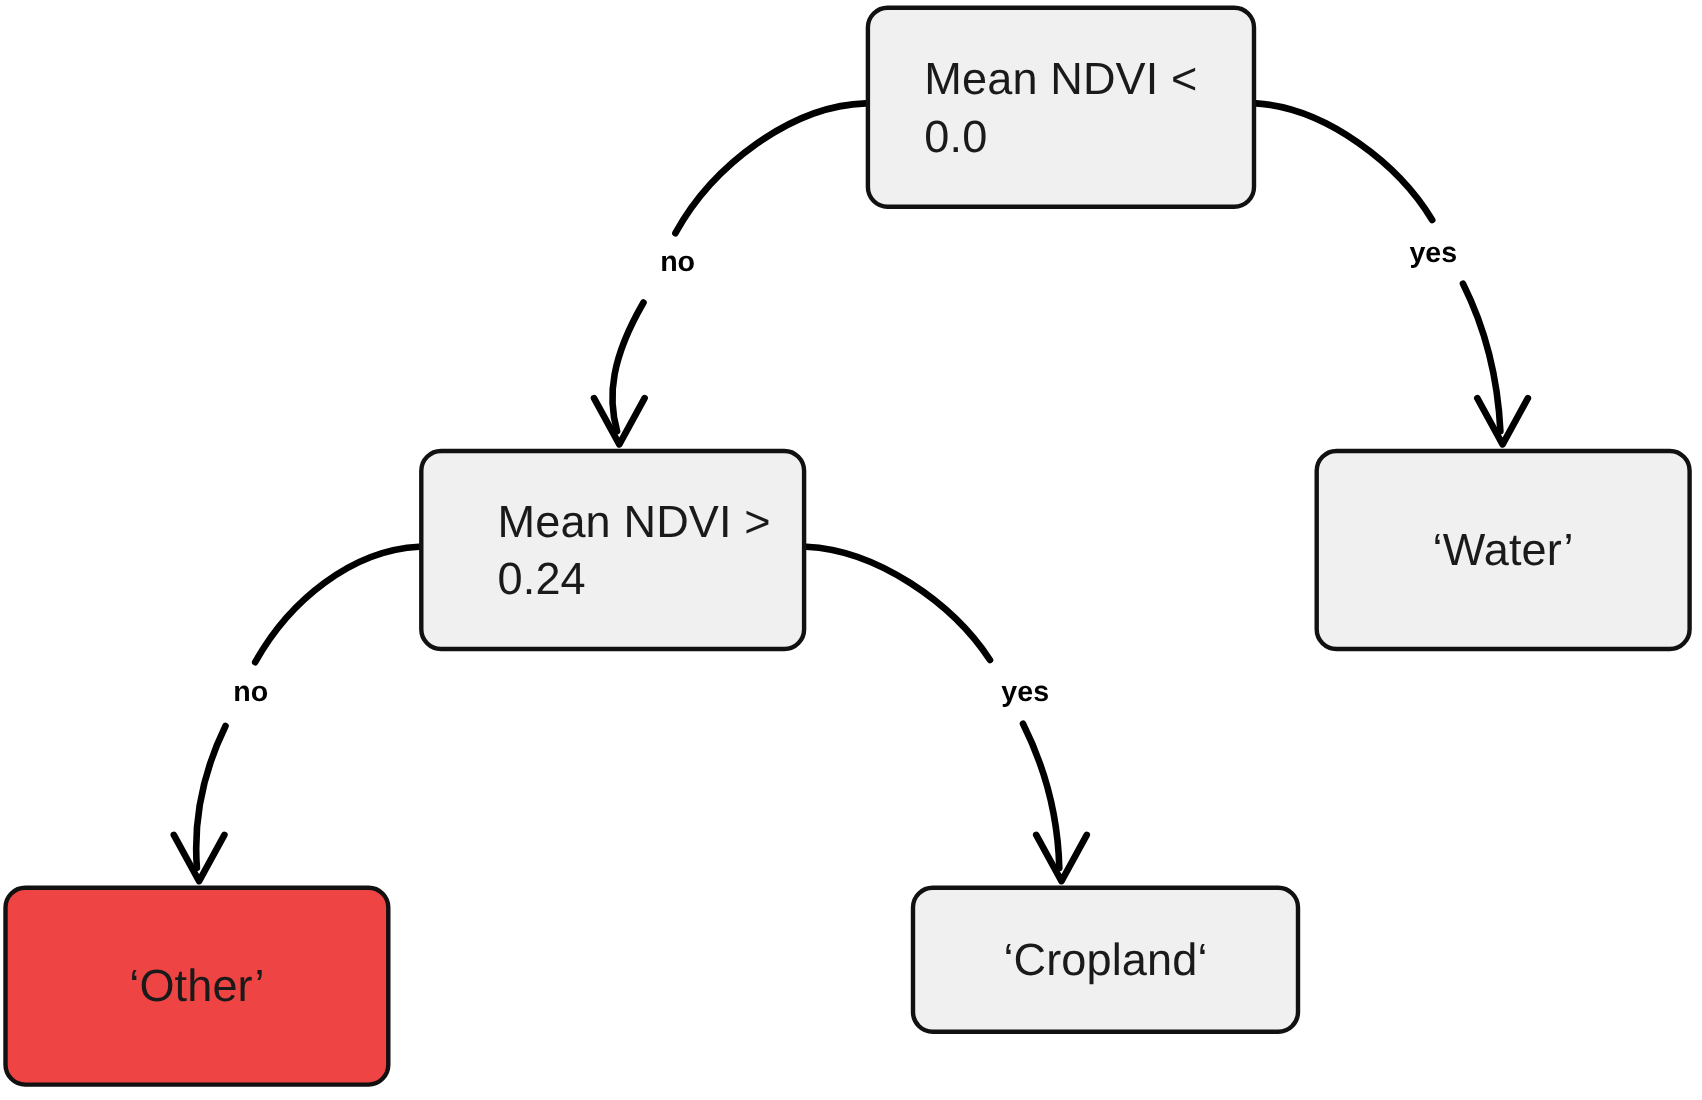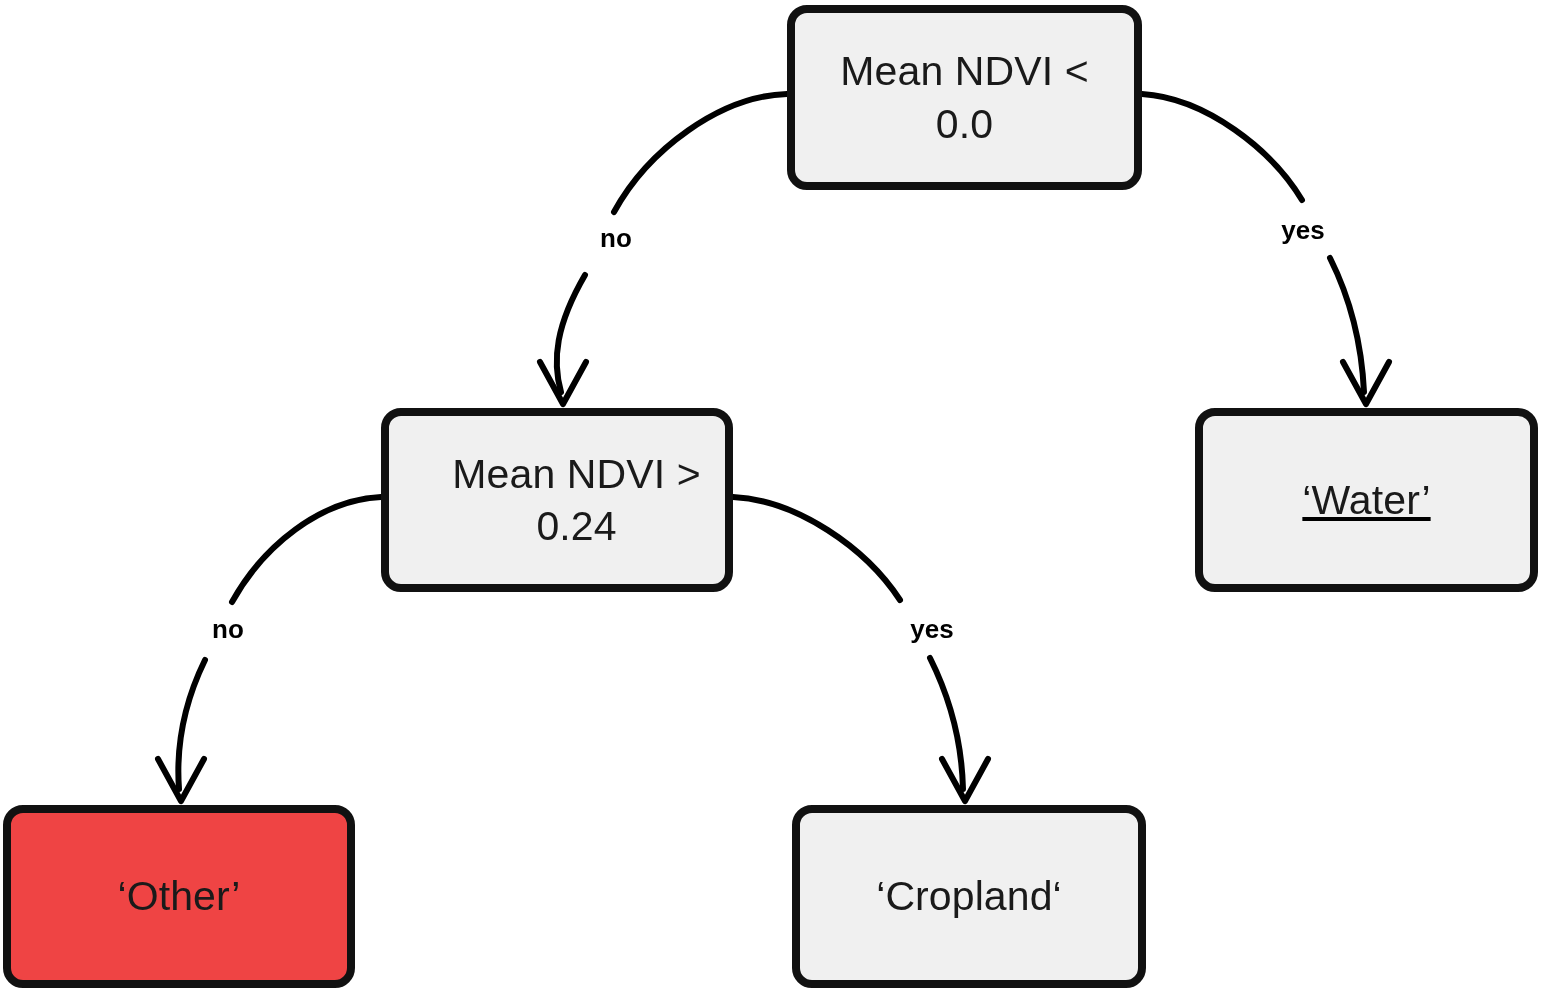--- a/index.html
+++ b/index.html
@@ -23,26 +23,25 @@
     left: 0;
     top: 0;
     width: 1547px;
     height: 1000px;
     pointer-events: none;
   }
   .node {
     position: absolute;
     box-sizing: border-box;
     background: #f0f0f0;
-    border: 8px solid #ec4899;
+    border: 4px solid #ec4899;
     border-radius: 20px;
     display: flex;
     align-items: center;
     justify-content: center;
-    text-align: center;
   }
   .node-label {
     font-family: "Liberation Sans", sans-serif;
     font-size: 41px;
     line-height: 1.28;
     color: #1a1a1a;
     font-weight: 400;
     white-space: pre-line;
     letter-spacing: 0.1px;
     padding: 0 14px;
@@ -94,29 +93,29 @@
   <div class="node" style="left: 787px; top: 5px; width: 355px; height: 185px; background: rgb(240, 240, 240); border-color: rgb(17, 17, 17);">
     <span class="node-label" style="color: rgb(26, 26, 26);">Mean NDVI &lt;
 0.0</span>
   </div>
 
   <div class="node" style="left: 381px; top: 408px; width: 352px; height: 184px; background: rgb(240, 240, 240); border-color: rgb(17, 17, 17); padding-left: 39px;">
     <span class="node-label" style="color: rgb(26, 26, 26);">Mean NDVI &gt;
 0.24</span>
   </div>
 
-  <div class="node" style="left: 1195px; top: 408px; width: 343px; height: 184px; background: rgb(240, 240, 240); border-color: rgb(17, 17, 17); text-decoration: underline;">
+  <div class="node" style="left: 1195px; top: 408px; width: 343px; height: 184px; background: rgb(240, 240, 240); border-color: rgb(17, 17, 17);">
     <span class="node-label" style="color: rgb(26, 26, 26);">‘Water’</span>
   </div>
 
   <div class="node" style="left: 3px; top: 805px; width: 352px; height: 183px; background: #ef4444; border-color: rgb(17, 17, 17);">
     <span class="node-label" style="color: rgb(26, 26, 26);">‘Other’</span>
   </div>
 
-  <div class="node" style="left: 792px; top: 805px; width: 354px; height: 183px; background: rgb(240, 240, 240); border-color: rgb(17, 17, 17);">
+  <div class="node" style="left: 828px; top: 805px; width: 354px; height: 135px; background: rgb(240, 240, 240); border-color: rgb(17, 17, 17);">
     <span class="node-label" style="color: rgb(26, 26, 26);">‘Cropland‘</span>
   </div>
 
   <span class="edge-label" style="left: 616px; top: 238px;">no</span>
   <span class="edge-label" style="left: 1303px; top: 230px;">yes</span>
   <span class="edge-label" style="left: 228px; top: 629px;">no</span>
   <span class="edge-label" style="left: 932px; top: 629px;">yes</span>
 
 </div>
 

